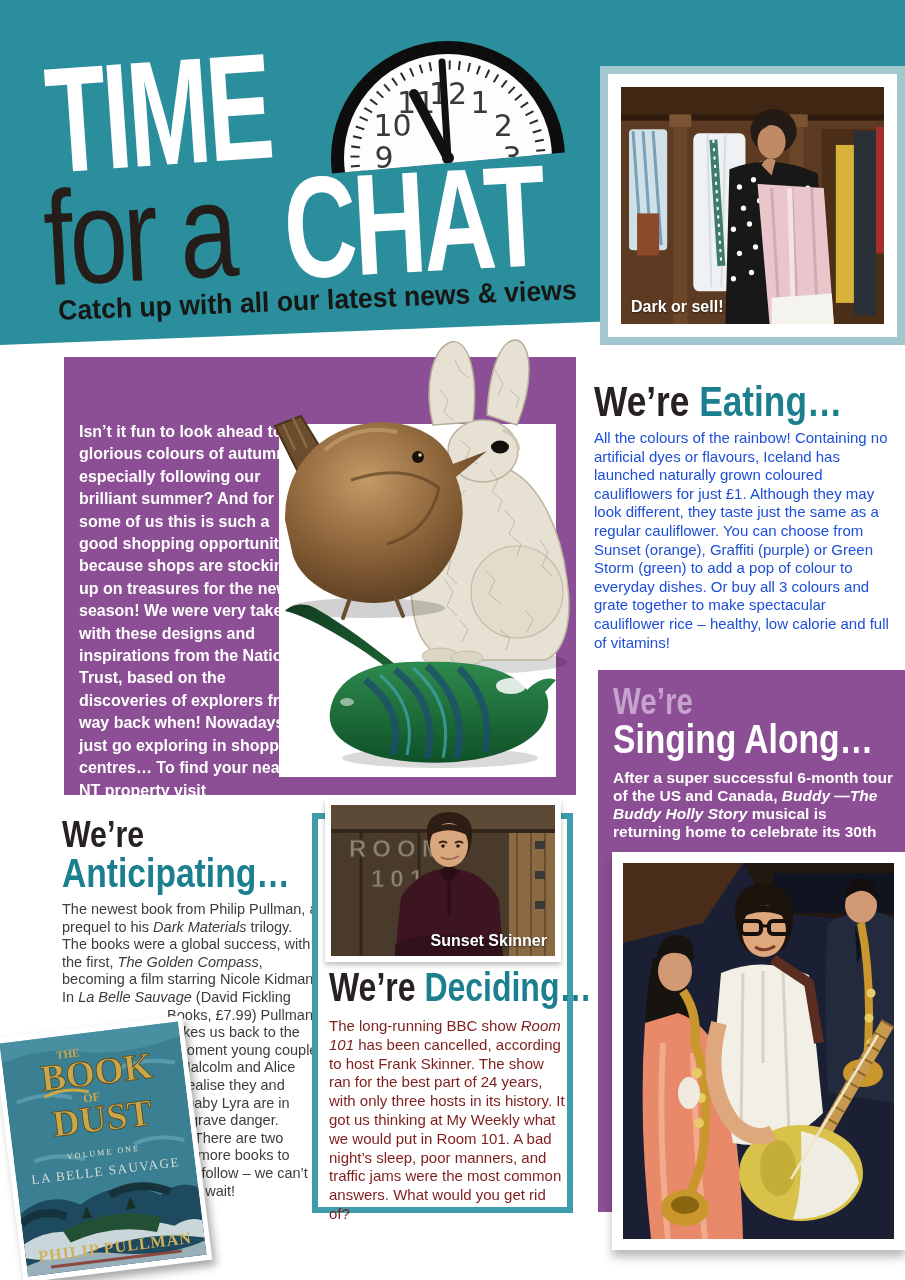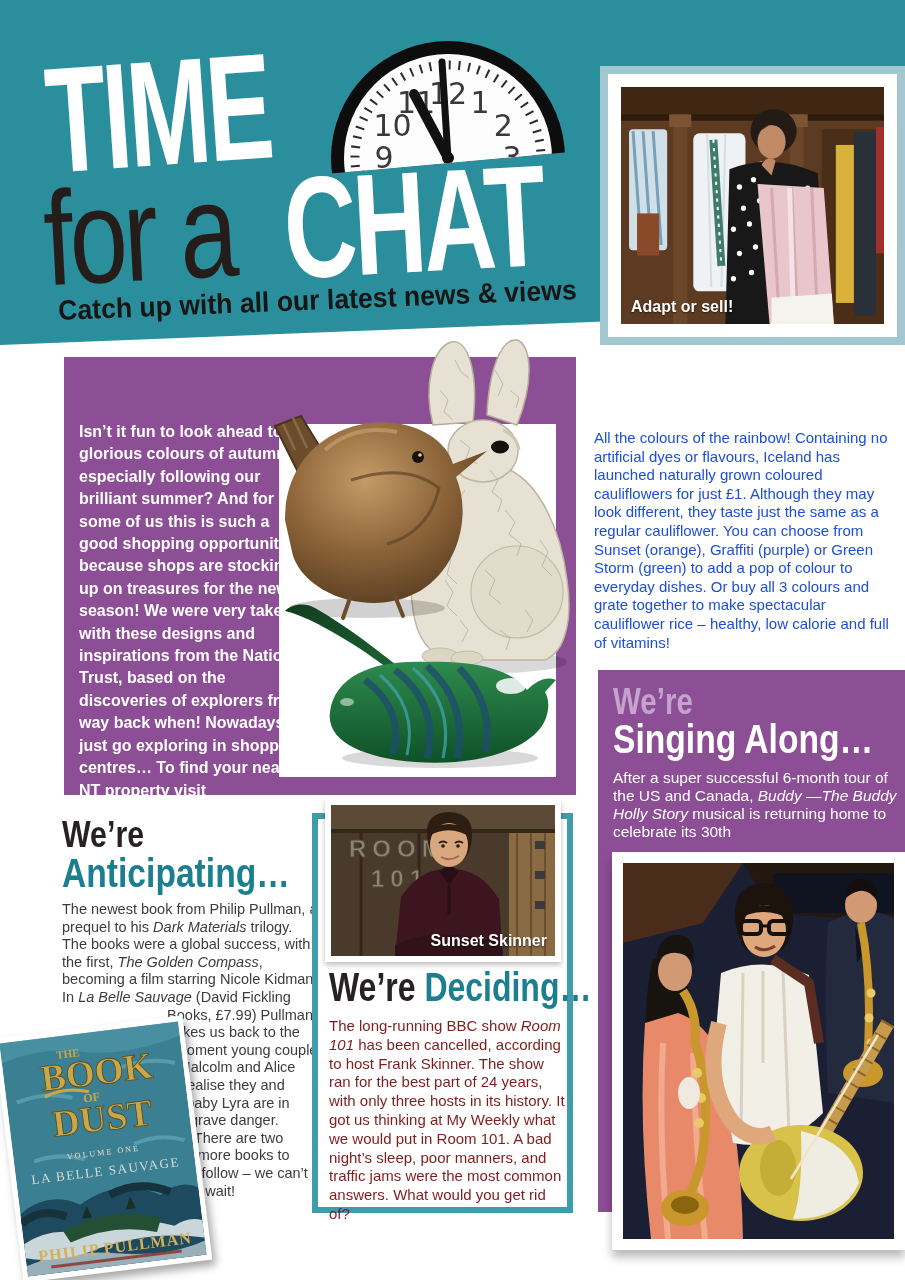--- a/index.html
+++ b/index.html
@@ -50,21 +50,21 @@
 
   
   #eat-head{left:594px;top:380px;font-size:43px;}
   #eat-head .sqz{transform:scaleX(.82);}
   #eat-body{left:594px;top:429px;width:304px;color:#1d4ed8;font-size:15px;line-height:18.6px;}
 
   
   #sing-panel{left:598px;top:670px;width:307px;height:542px;background:#8c4e94;}
   #sing-head{left:613px;top:681px;font-size:41px;line-height:.96;}
   #sing-head .sqz{transform:scaleX(.82);}
-  #sing-body{left:613px;top:769px;width:284px;color:#fff;font-weight:normal;
+  #sing-body{left:613px;top:769px;width:284px;color:#fff;font-weight:bold;
              font-size:15.5px;line-height:17.9px;}
   #band-card{left:612px;top:852px;width:293px;height:398px;background:#fff;
              box-shadow:0 7px 9px rgba(0,0,0,.28);}
   #band-photo{position:absolute;left:11px;top:11px;right:11px;bottom:11px;overflow:hidden;}
 
   
   #antic-head{left:62px;top:814px;font-size:41px;line-height:.97;}
   #antic-head .sqz{transform:scaleX(.82);}
   #antic-body{left:62px;top:901px;width:258px;color:#3c3c3c;font-size:14.5px;line-height:17.6px;}
   #book-spacer{float:left;width:150px;height:330px;
@@ -173,21 +173,21 @@
                 <circle cx="130" cy="176" r="2.6"></circle>
                 <circle cx="184" cy="165" r="2.6"></circle>
             </g>
             <path d="M136,92 L202,96 L212,225 L148,225 Z" fill="#e8c6cc"></path>
             <path d="M150,96 L158,225 M170,95 L176,225 M190,96 L196,225" stroke="#d4aab2" stroke-width="3" fill="none"></path>
             <path d="M168,96 L172,225" stroke="#f4e2e6" stroke-width="5"></path>
             <path d="M150,200 L210,196 L212,225 L150,225 Z" fill="#f5f3ee"></path>
             <path d="M140,74 Q146,64 154,70 L150,84 Z" fill="#c08a66"></path>
           </g>
         </svg>
-        <div class="photo-caption" style="left:10px;bottom:8px;">Adapt or sell!</div>
+        <div class="photo-caption" style="left:10px;bottom:8px;">Dark or sell!</div>
       </div>
     </div>
   </div>
 
   <div class="abs" id="shop-panel"></div>
   <div class="abs" id="shop-whitebox"></div>
   <div class="abs" id="shop-body"><span>Isn’t it fun to look ahead to the glorious colours of autumn, especially following our brilliant summer? And for some of us this is such a good shopping opportunity, because shops are stocking up on treasures for the new season! We were very taken with these designs and inspirations from the National Trust, based on the discoveries of explorers from way back when! Nowadays we just go exploring in shopping centres… To find your nearest NT property visit</span><br>
     <span id="shop-site">nationaltrust.org.uk</span>
   </div>
 
@@ -244,20 +244,23 @@
       <ellipse cx="185" cy="428" rx="98" ry="10" fill="rgba(0,0,0,0.15)"></ellipse>
       <path d="M132,338 C112,322 60,288 30,281 C36,274 50,272 60,278 C92,296 122,320 140,334 Z" fill="url(#greentail)"></path>
       <path d="M75,382 C80,345 120,330 170,332 C220,330 258,340 272,360 C282,350 292,346 301,350 L290,362 C296,372 294,390 282,402 C260,425 210,436 160,432 C110,428 71,412 75,382 Z" fill="url(#greenbird)"></path>
       <path d="M110,350 q40,30 28,74 M140,340 q45,35 32,88 M172,336 q42,38 30,92 M204,338 q36,36 26,84" stroke="#1d4f6b" stroke-width="7" fill="none" opacity="0.8"></path>
       <path d="M125,345 q38,32 27,80 M158,338 q42,36 30,90" stroke="#3fa0a8" stroke-width="3" fill="none" opacity="0.8"></path>
       <ellipse cx="256" cy="356" rx="15" ry="8" fill="#ffffff" opacity="0.85"></ellipse>
       <ellipse cx="92" cy="372" rx="7" ry="4" fill="#ffffff" opacity="0.5"></ellipse>
     </g>
   </svg>
 
+  <div class="abs panel-head" id="eat-head">
+    <span class="sqz"><span class="head-black">We’re </span><span class="head-teal">Eating…</span></span>
+  </div>
   <div class="abs" id="eat-body">All the colours of the rainbow! Containing no artificial dyes or flavours, Iceland has launched naturally grown coloured cauliflowers for just £1. Although they may look different, they taste just the same as a regular cauliflower. You can choose from Sunset (orange), Graffiti (purple) or Green Storm (green) to add a pop of colour to everyday dishes. Or buy all 3 colours and grate together to make spectacular cauliflower rice – healthy, low calorie and full of vitamins!</div>
 
   <div class="abs" id="sing-panel"></div>
   <div class="abs panel-head" id="sing-head">
     <span class="sqz"><span class="head-light" style="font-size:36px;">We’re</span><br>
     <span class="head-white">Singing Along…</span></span>
   </div>
   <div class="abs" id="sing-body">
     <span>After a super successful 6-month tour of the US and Canada, </span><span class="it">Buddy —The Buddy Holly Story</span><span> musical is returning home to celebrate its 30th</span>
   </div>

